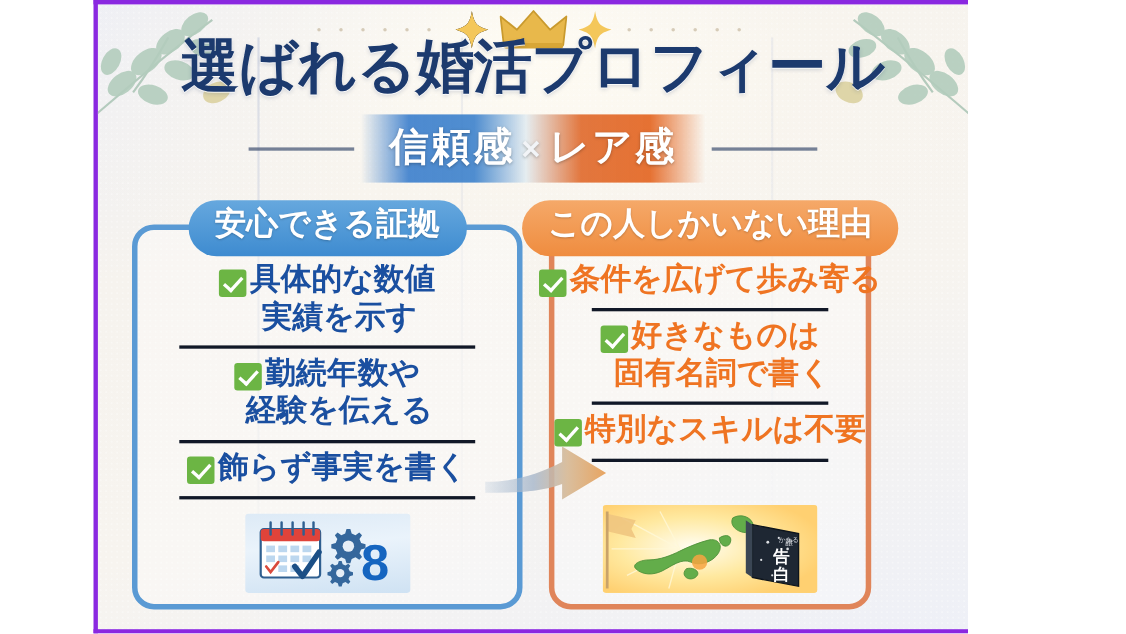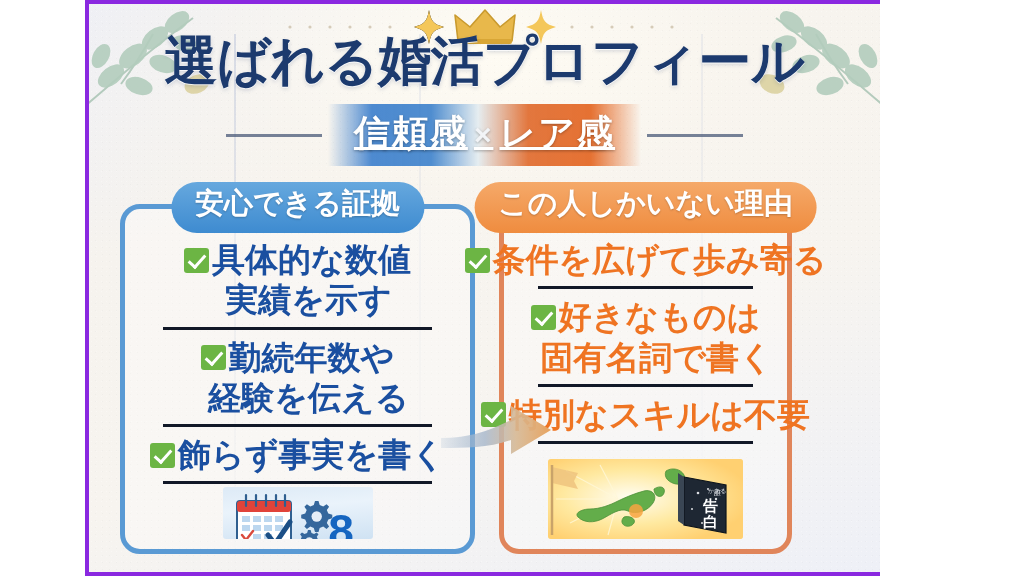--- a/index.html
+++ b/index.html
@@ -103,21 +103,20 @@
         rgba(230,110,45,0) 100%);
     filter: blur(0.2px);
   }
   #subtitle {
     font-size: 36px;
     font-weight: 700;
     color: #ffffff;
     letter-spacing: 2px;
     white-space: nowrap;
     text-shadow: 0 1px 3px rgba(0,0,0,.30);
-    text-decoration: underline;
   }
   #subtitle .x { color: #f2f4f7; font-size: 30px; padding: 0 6px; }
 
   
   .panel {
     position: absolute;
     top: 200px;
     height: 350px;
     border-radius: 20px;
     background: rgba(255,255,255,.30);
@@ -147,24 +146,25 @@
     padding: 0 16px;
     display: flex;
     flex-direction: column;
   }
 
   .bullet { padding: 5px 0 2px; }
   .bullet-line {
     display: flex;
     align-items: center;
     justify-content: center;
-    font-size: 33px;
+    font-size: 28px;
     font-weight: 700;
     line-height: 1.22;
     white-space: nowrap;
+    font-family: Liberation Mono, monospace;
   }
   .bullet-line.indent { padding-left: 22px; }
   .panel.left  .bullet-line { color: #1a4fa0; }
   .panel.right .bullet-line { color: #ef7422; }
 
   .chk {
     flex: 0 0 auto;
     width: 25px; height: 25px;
     margin-right: 3px;
     border-radius: 3px;

